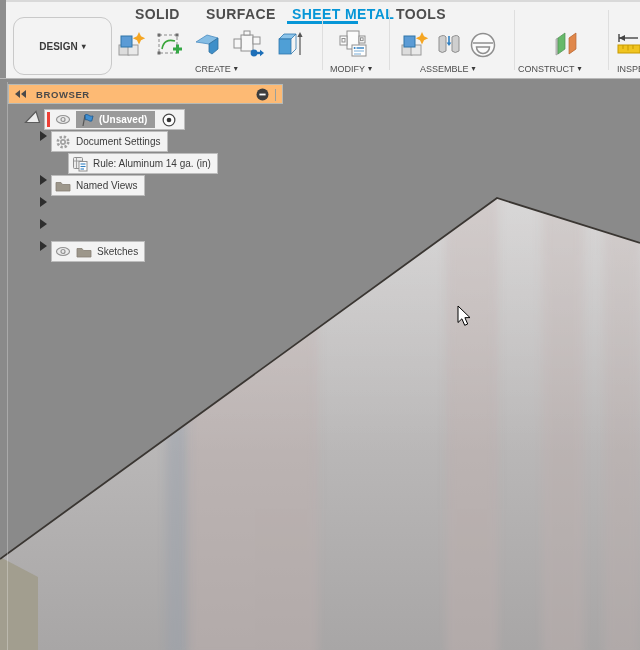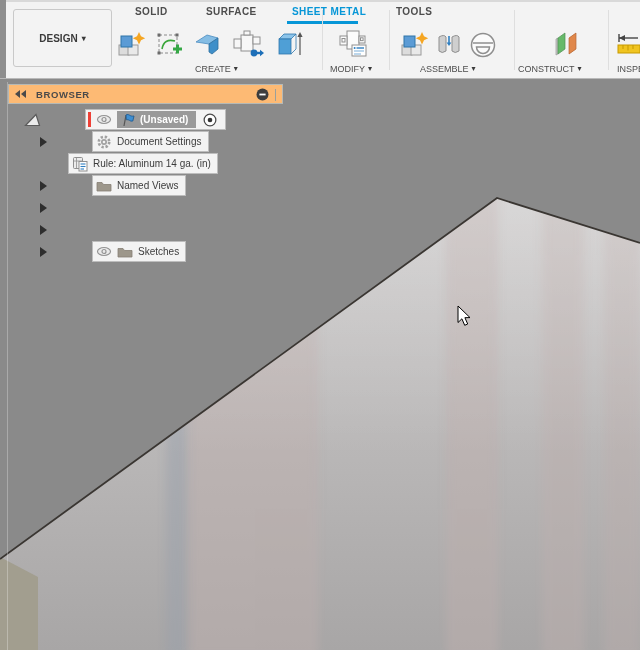--- a/index.html
+++ b/index.html
@@ -4,43 +4,43 @@
 <style>
   html,body{margin:0;padding:0;background:#666;}
   #app{position:relative;width:640px;height:650px;overflow:hidden;
        font-family:"Liberation Sans",sans-serif;background:#f3f3f3;
        -webkit-font-smoothing:antialiased;}
   
   .toolbar{position:absolute;left:0;top:0;width:640px;height:78px;background:#f3f3f3;
            border-bottom:1px solid #b9b9b9;}
   .left-edge{position:absolute;left:0;top:0;width:6px;height:78px;background:#8e8e8e;}
   .top-edge{position:absolute;left:0;top:0;width:640px;height:2px;background:#d9d9d9;}
-  .tab{position:absolute;top:6px;font-size:10px;font-weight:700;letter-spacing:.4px;
+  .tab{position:absolute;top:6px;font-size:14px;font-weight:700;letter-spacing:.4px;
        color:#4d4d4d;cursor:default;white-space:nowrap;}
   .tab.active{color:#0696d7;}
   .tab-underline{position:absolute;top:21px;height:3px;background:#0696d7;}
-  .design-btn{position:absolute;left:13px;top:9px;width:97px;height:56px;
-              border:1px solid #c9c9c9;border-radius:3px;display:flex;align-items:center;
+  .design-btn{position:absolute;left:13px;top:17px;width:97px;height:56px;
+              border:1px solid #c9c9c9;border-radius:11px;display:flex;align-items:center;
               justify-content:center;font-size:10px;font-weight:700;color:#3a3a3a;gap:4px;}
   .caret{font-size:8px;color:#3a3a3a;}
   .tbicon{position:absolute;top:27px;width:34px;height:36px;display:flex;
           align-items:center;justify-content:center;}
   .grp-label{position:absolute;top:64px;font-size:9px;color:#4d4d4d;white-space:nowrap;
              display:flex;gap:3px;align-items:flex-start;}
   .sep{position:absolute;top:10px;width:1px;height:60px;background:#dedede;}
   
   .canvas{position:absolute;left:0;top:78px;width:640px;height:572px;background:#8a8a8a;}
   
   .browser-header{position:absolute;left:8px;top:84px;width:275px;height:20px;
       background:#fdba74;border:1px solid #b5b9b6;box-sizing:border-box;
       display:flex;align-items:center;}
   .browser-title{font-size:9.5px;font-weight:600;letter-spacing:.6px;color:#4a4a4a;margin-left:8px;}
   .hdr-right{position:absolute;right:6px;top:3px;display:flex;align-items:center;gap:6px;}
   .grip{width:1px;height:12px;background:#9aa09c;}
-  .trow{position:absolute;height:21px;display:flex;align-items:center;gap:41px;}
+  .trow{position:absolute;height:21px;display:flex;}
   .tbox{height:21px;background:#f3f3f3;border:1px solid #bdbdbd;box-sizing:border-box;
         display:flex;align-items:center;gap:5px;padding:0 6px 0 3px;}
   .tlabel{font-size:10px;color:#3c3c3c;white-space:nowrap;}
   .exp{width:0;height:0;border-left:7px solid #2e2e2e;border-top:5px solid transparent;
        border-bottom:5px solid transparent;margin-right:4px;}
   .redbar{width:3px;height:15px;background:#ee4036;}
   .sel-chip{display:flex;align-items:center;gap:4px;background:#9a9a9a;height:17px;
             padding:0 8px 0 4px;}
   .sel-chip .tlabel{color:#ffffff;font-weight:700;}
   .ghost{opacity:.35;}

